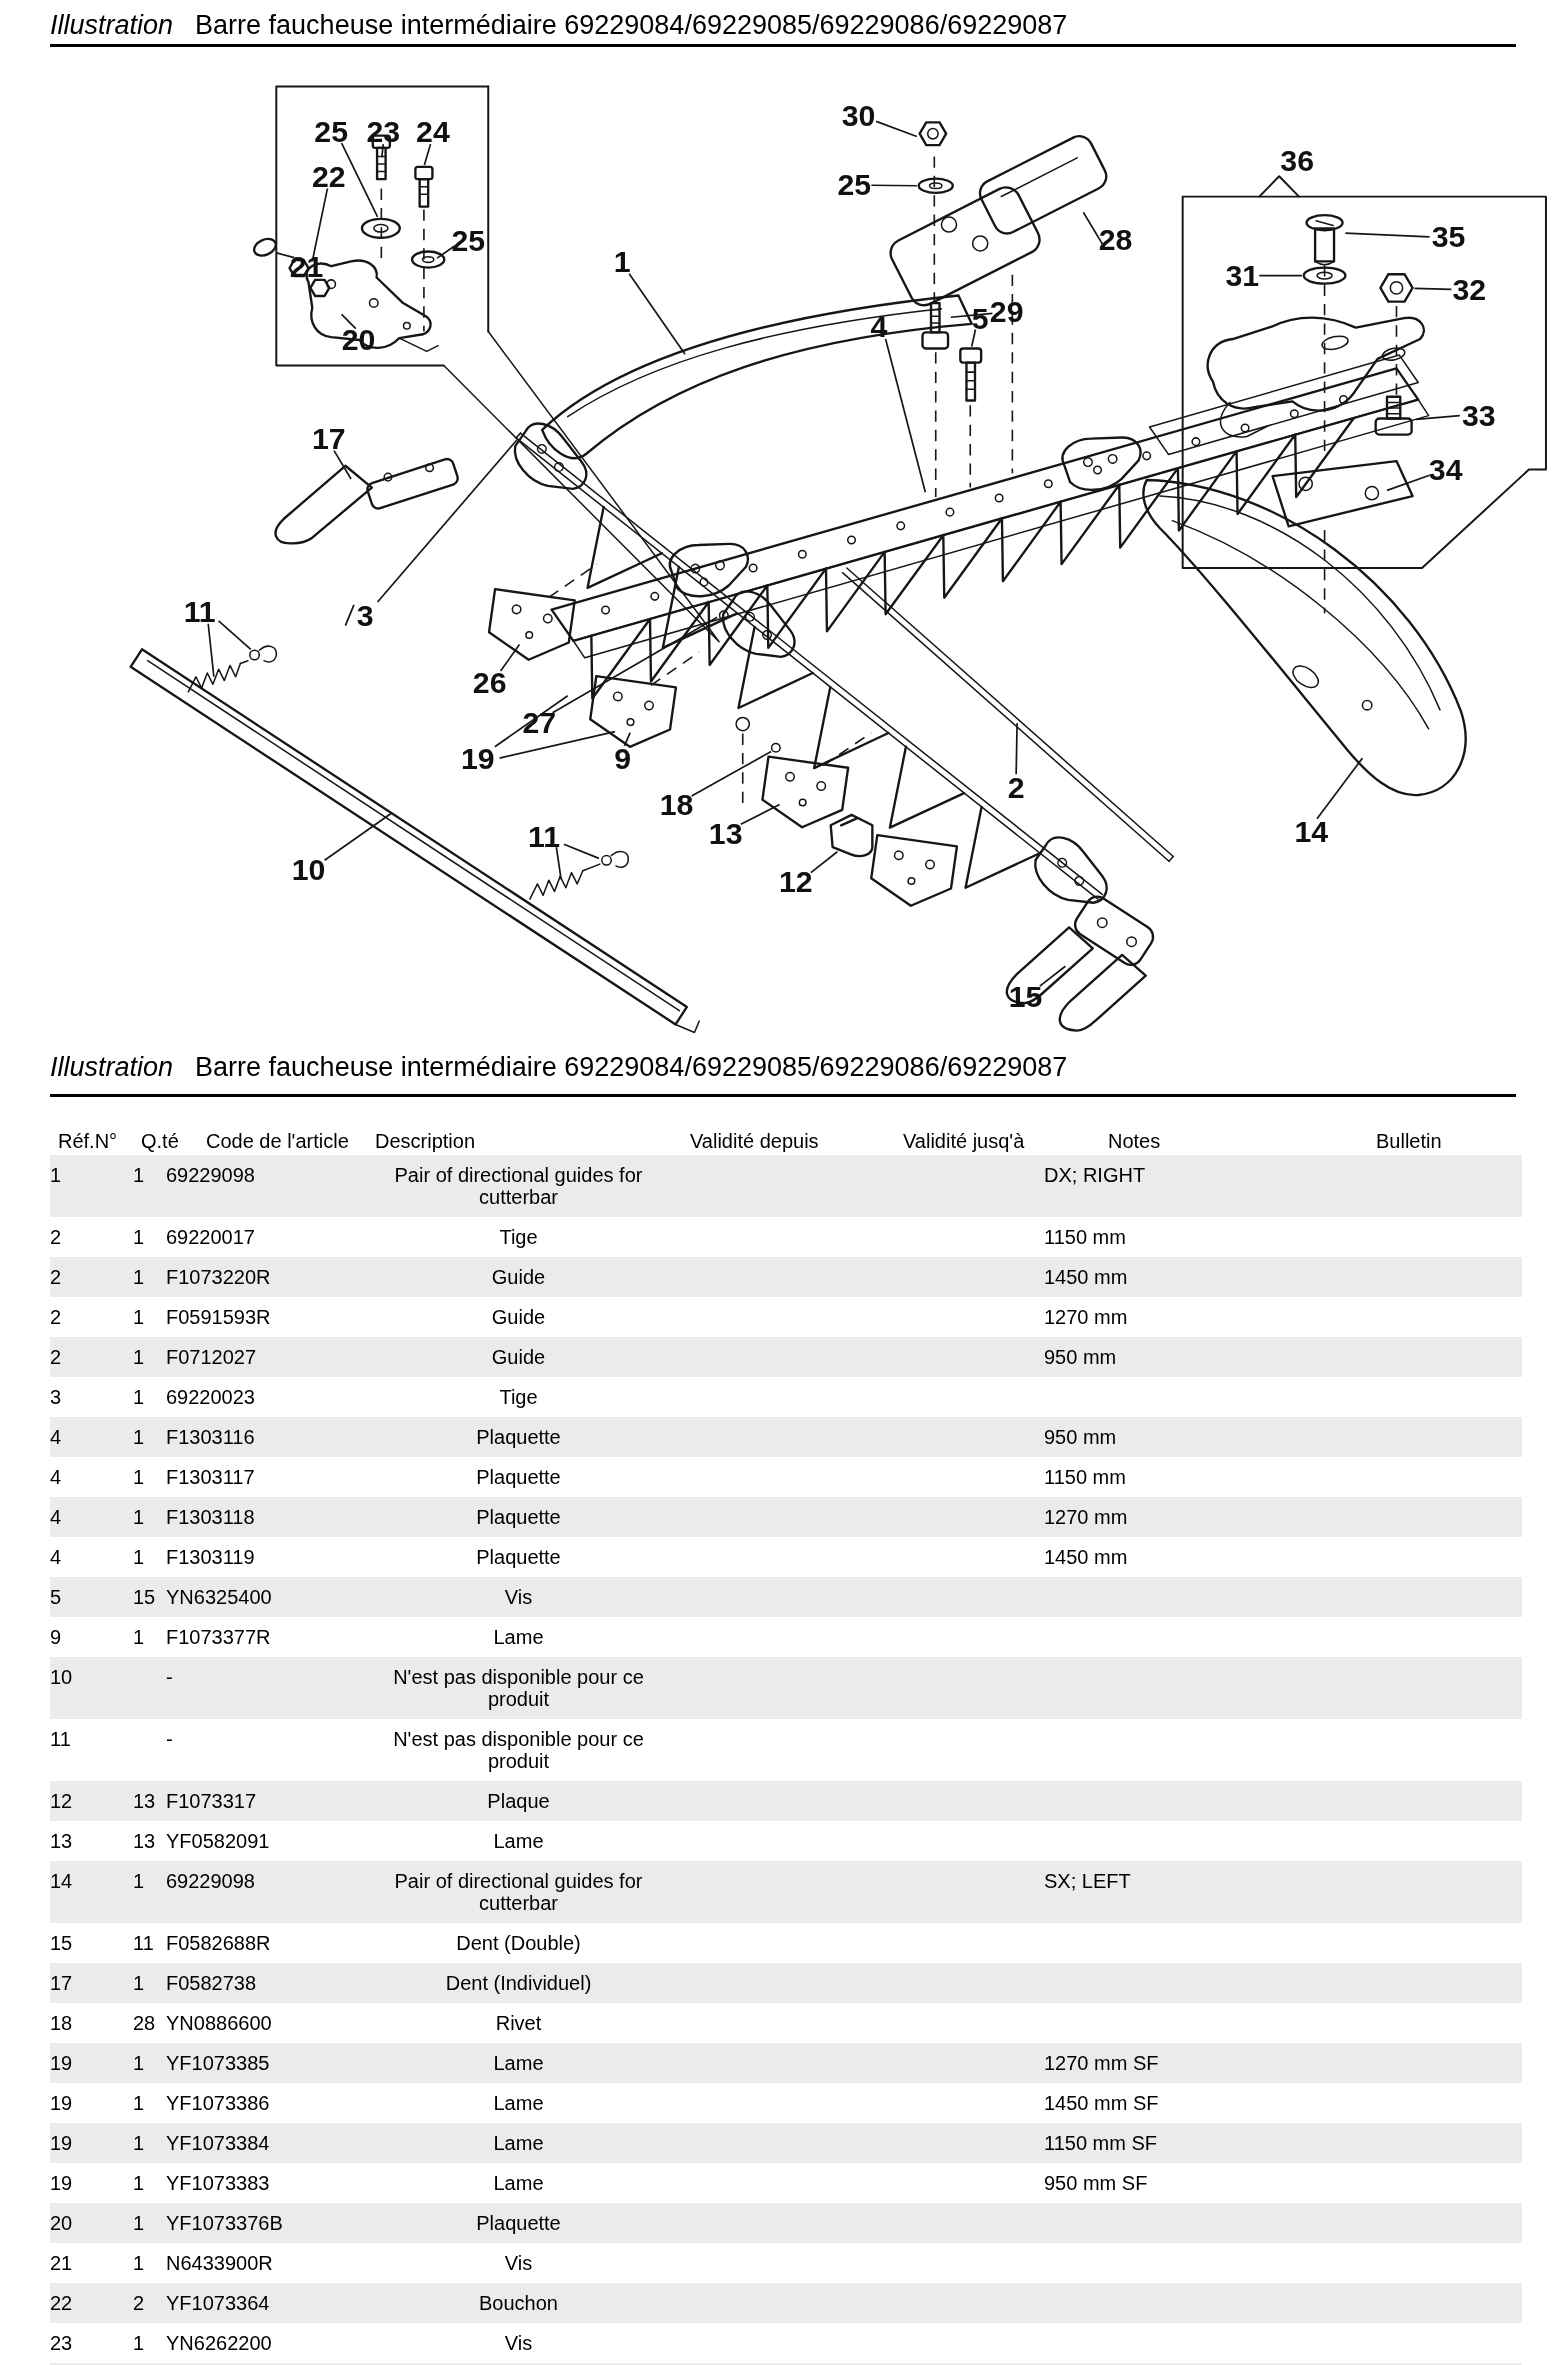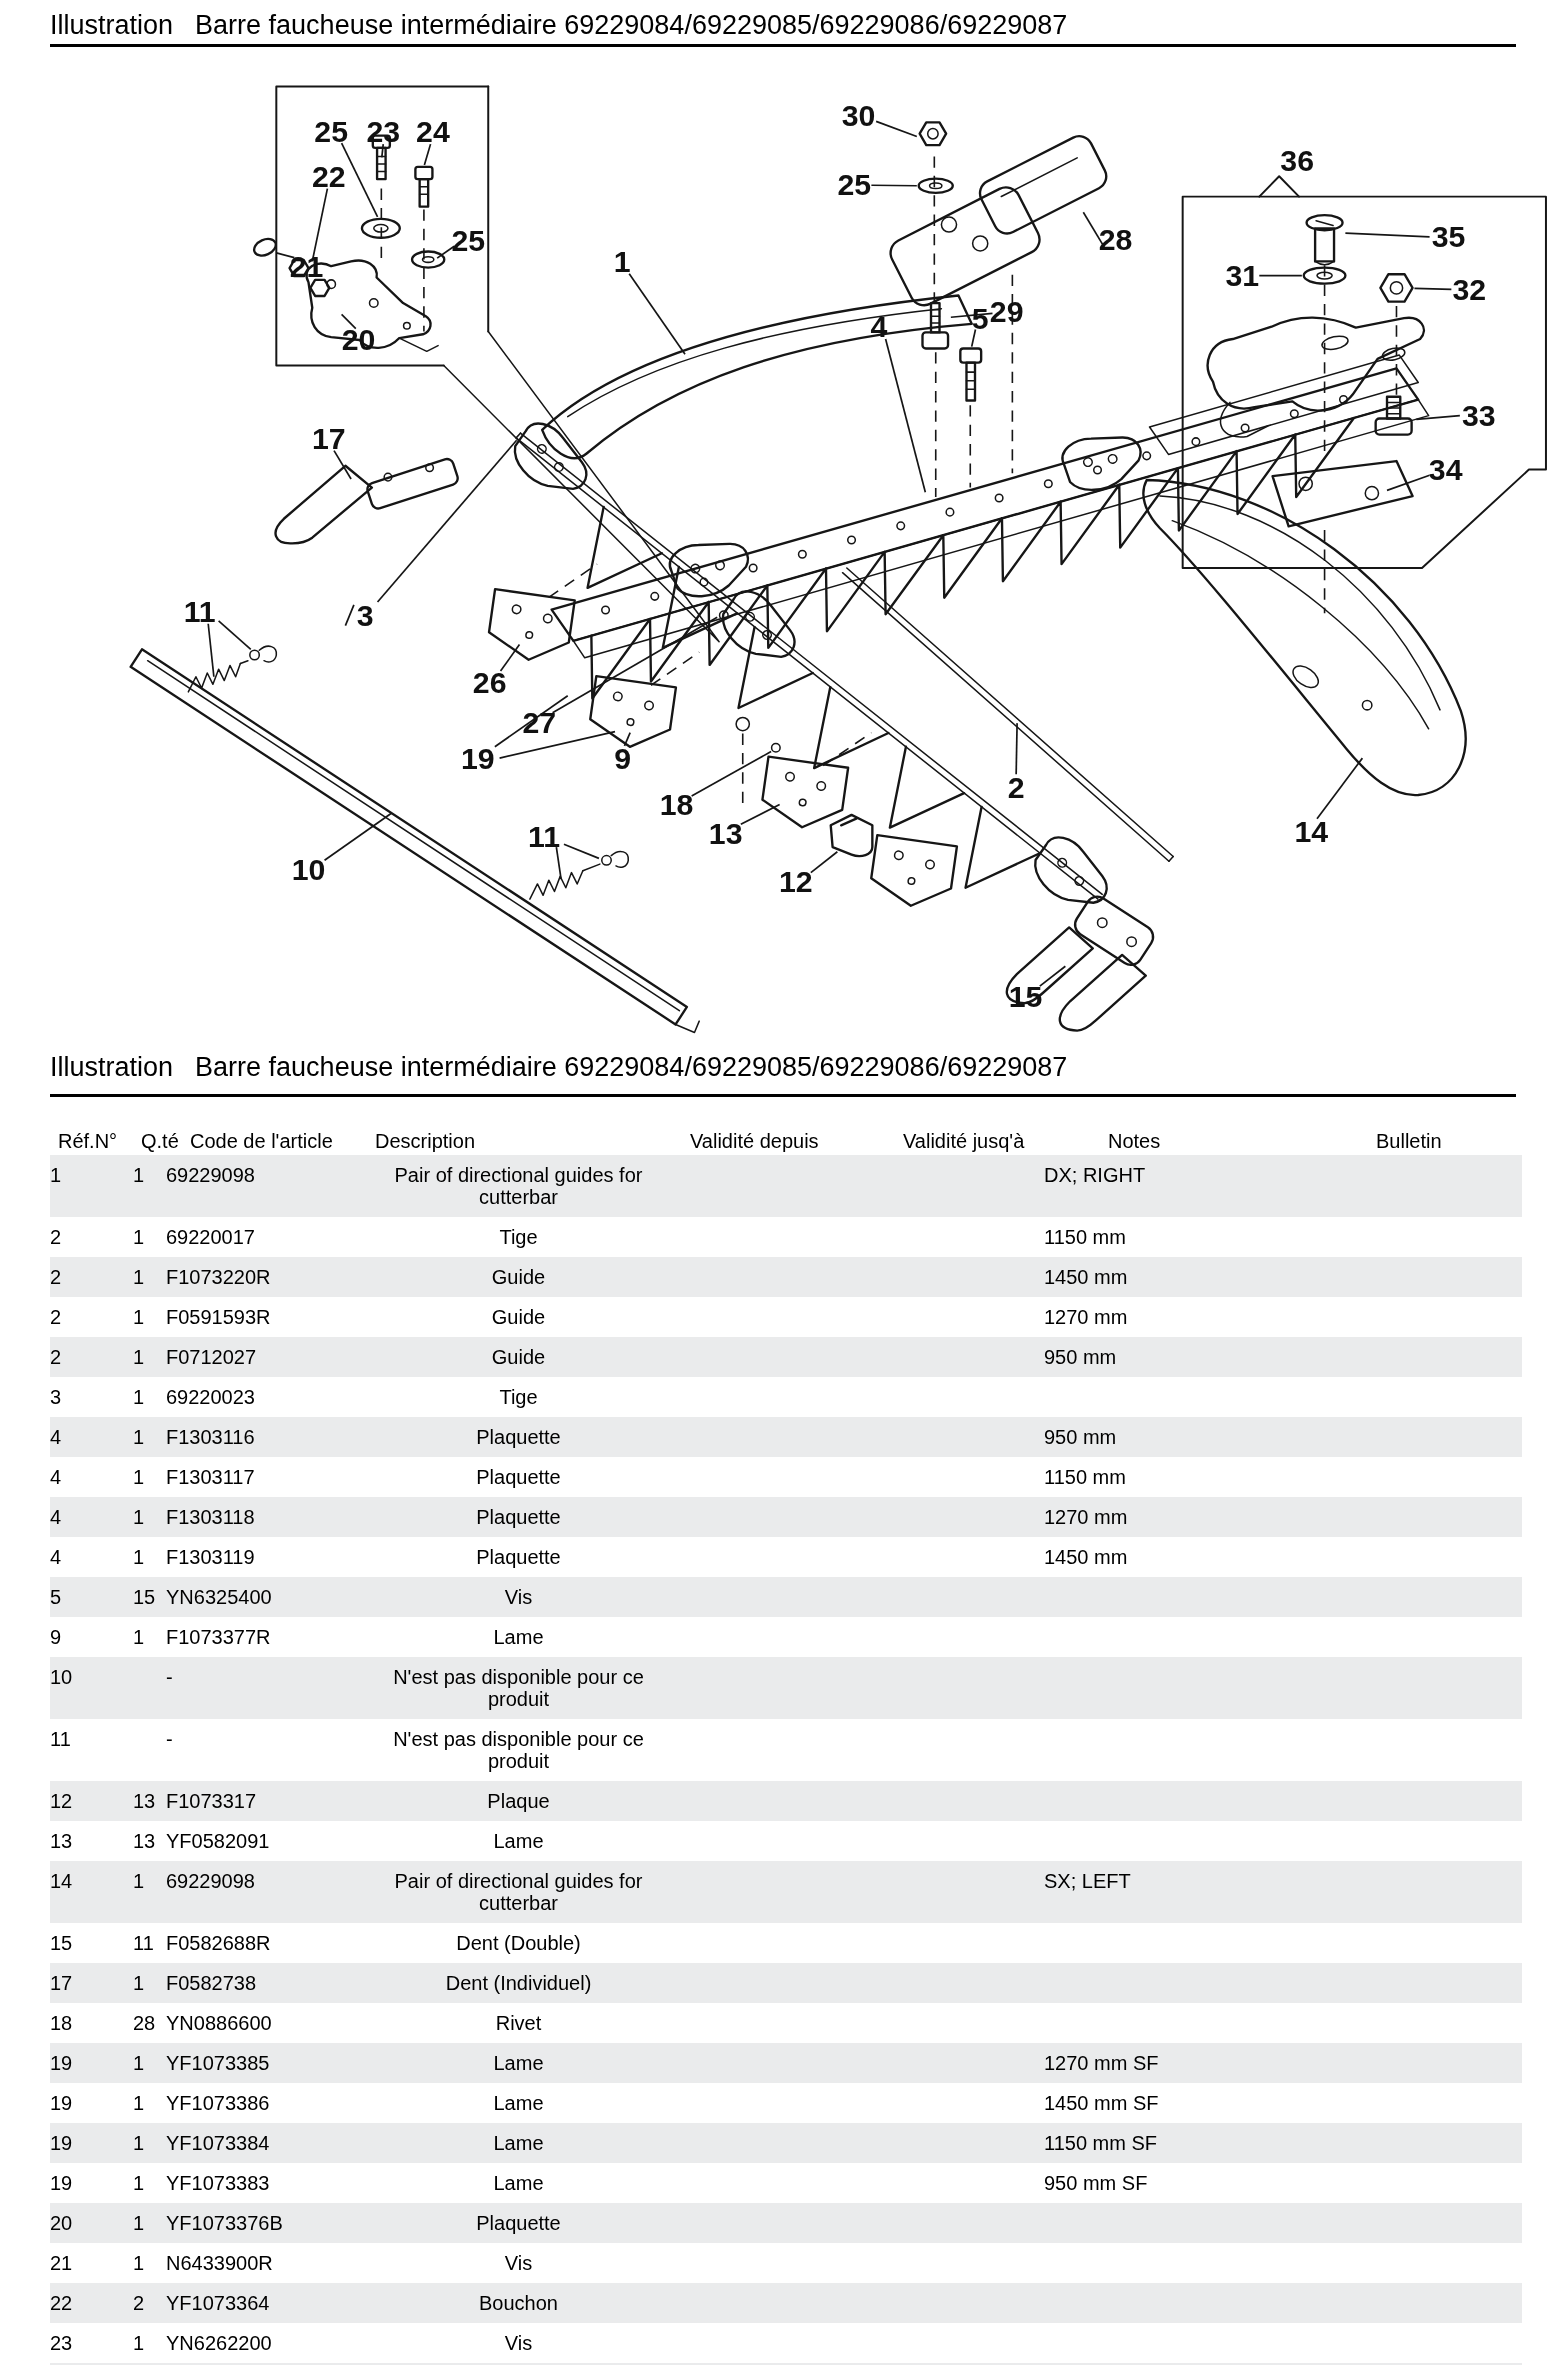--- a/index.html
+++ b/index.html
@@ -2,36 +2,36 @@
 <html style="font-size:7.6px"><head>
 <meta charset="utf-8">
 <style>
   html,body{margin:0;padding:0;}
   body{
     width:1564px;height:2867px;position:relative;overflow:hidden;
     background:#ffffff;color:#000;
     font-family:"Liberation Sans", sans-serif;
   }
   .doc-title{position:absolute;left:50px;font-size:27px;white-space:nowrap;color:#000;}
-  .doc-title .lbl{display:inline-block;margin-right:22px;}
+  .doc-title .lbl{display:inline-block;margin-right:22px;font-style:italic;}
   .t1{top:10.4px}
   .t2{top:1052px}
   .rule{position:absolute;left:50px;width:1466px;height:3.3px;background:#000;}
   .r1{top:44px}
   .r2{top:1094px}
   svg.diagram{position:absolute;top:76px;left:0;}
   .ln{fill:none;stroke:#161616;stroke-width:5;stroke-linejoin:round;stroke-linecap:round;}
   .thin{stroke-width:3.2;}
   .box{stroke-width:4.2;}
   .dash{fill:none;stroke:#161616;stroke-width:3.4;stroke-dasharray:24 17;}
   .leader{stroke:#161616;stroke-width:3.6;}
   text.dlabel{font-family:"Liberation Sans",sans-serif;font-weight:700;font-size:64px;fill:#111;text-anchor:middle;}
   .thead{position:absolute;top:1130px;left:50px;width:1472px;height:25.5px;font-size:20px;}
   .thead span{position:absolute;top:0;white-space:nowrap;margin-left:8px;}
-  .th-ref{left:0}.th-qty{left:83px}.th-code{left:132px}.th-desc{left:317px}
+  .th-ref{left:0}.th-qty{left:83px}.th-code{left:148px}.th-desc{left:317px}
   .th-from{left:632px}.th-to{left:845px}.th-notes{left:1050px}.th-bull{left:1318px}
   .tbody{position:absolute;top:1155px;left:50px;width:1472px;font-size:20px;}
   .row{position:relative;width:1472px;line-height:22px;}
   .row:nth-child(odd){background:#eaebec;}
   .cell{position:absolute;top:8.5px;white-space:nowrap;}
   .c-ref{left:0}.c-qty{left:83px}.c-code{left:116px}
   .c-from{left:632px}.c-to{left:845px}.c-notes{left:994px}.c-bull{left:1318px}
   .c-desc{display:block;margin-left:317px;width:303px;padding:8.5px 0 9.5px 0;text-align:center;}
 </style>
 </head>

